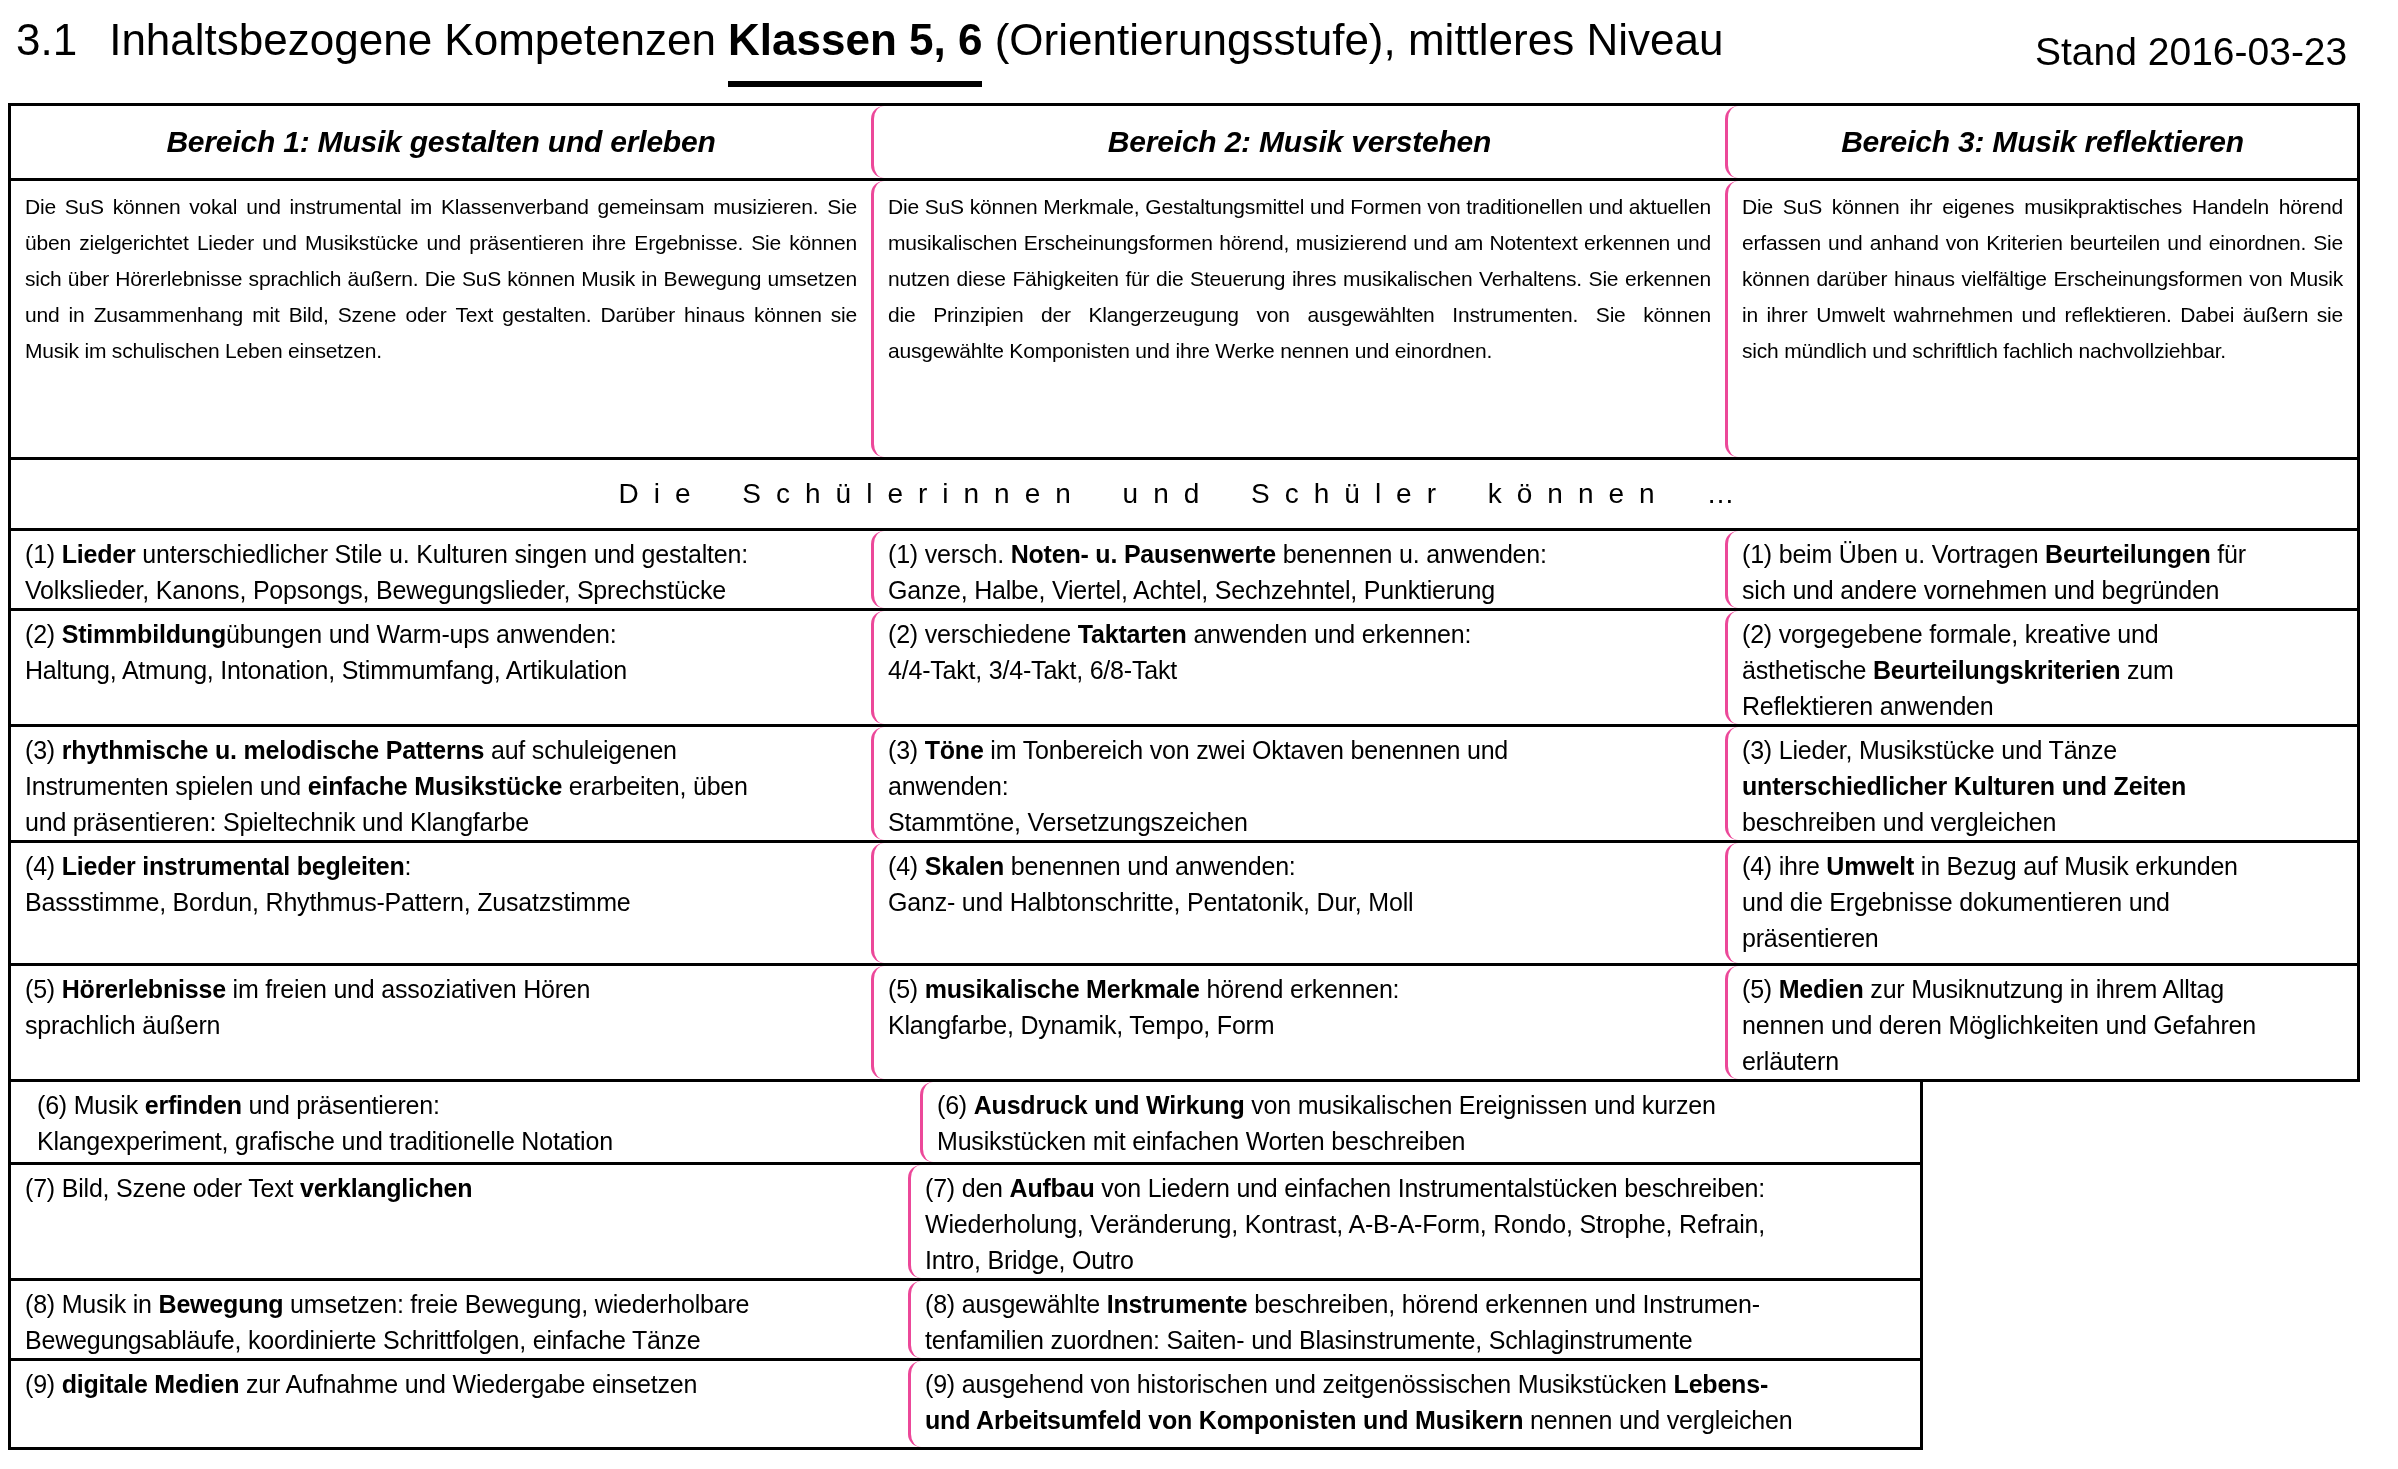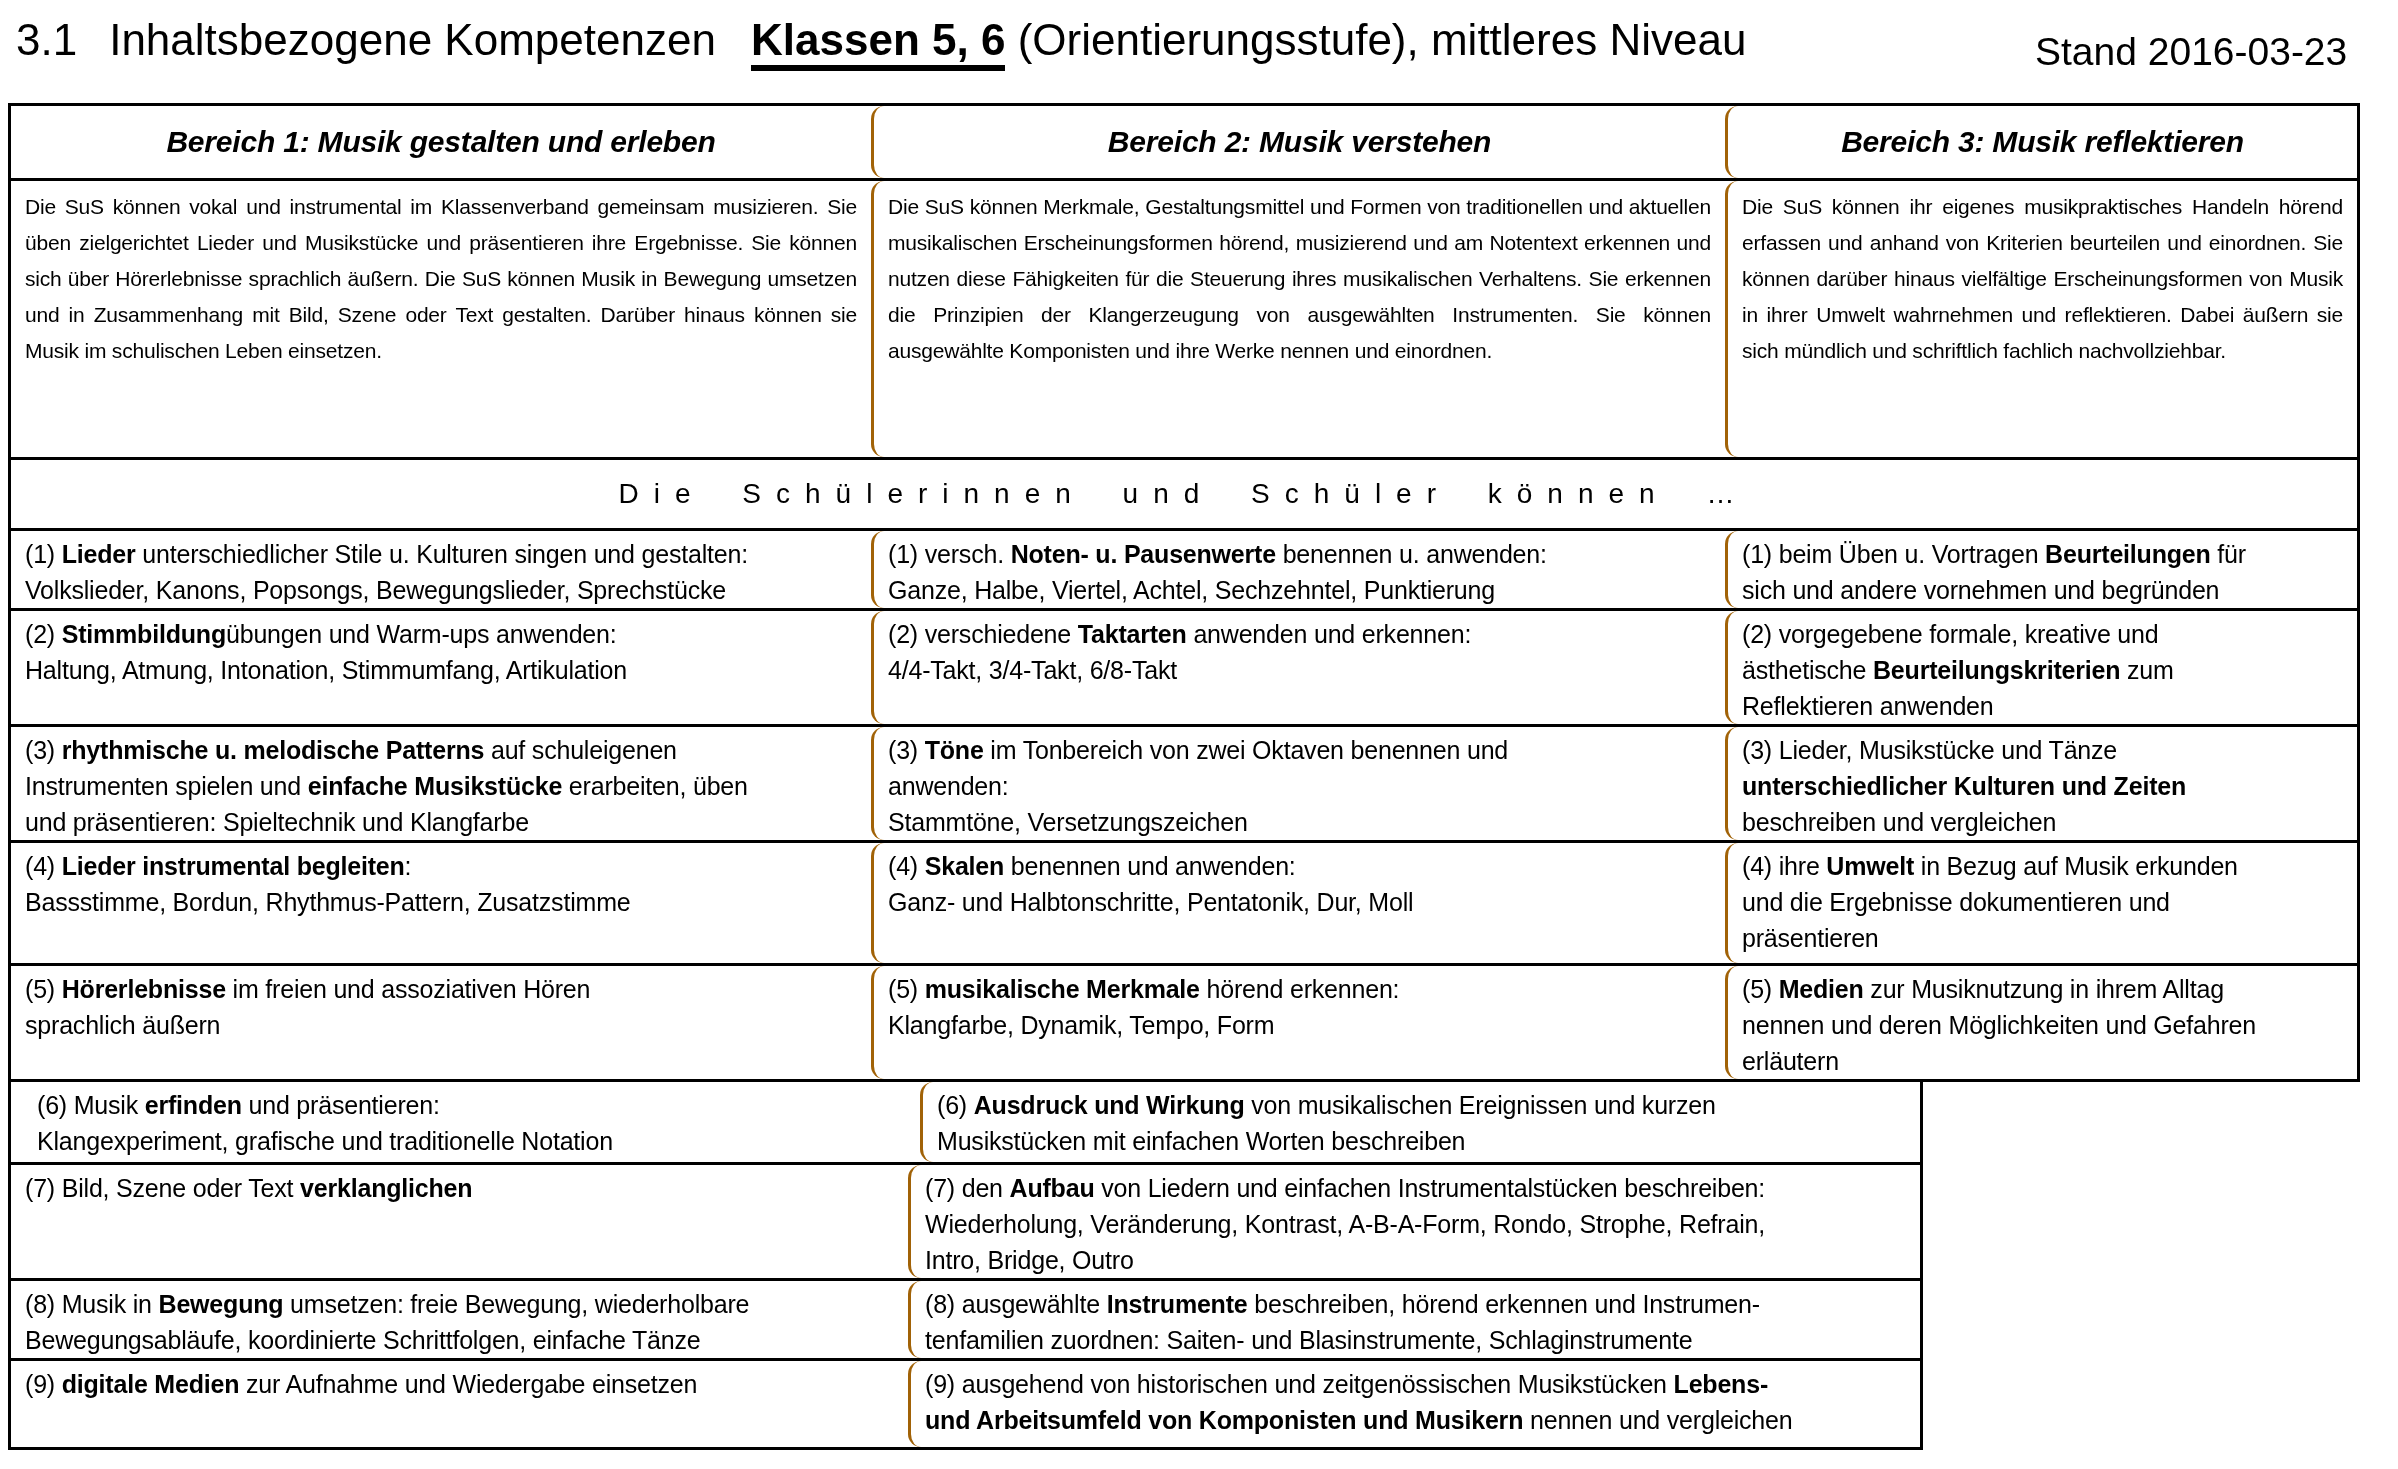--- a/index.html
+++ b/index.html
@@ -12,21 +12,21 @@
     font-family:"Liberation Sans", sans-serif;
     overflow:hidden;
   }
   
   .titlebar{position:relative;height:103px;}
   .doc-title{
     position:absolute;left:16px;top:14px;
     font-size:44px;line-height:52px;white-space:nowrap;
   }
   .title-num{display:inline-block;margin-right:32px;}
-  .title-emph{font-weight:bold;border-bottom:6px solid #000;padding-bottom:1px;margin-left:23px;}
+  .title-emph{font-weight:bold;border-bottom:6px solid #000;padding-bottom:17px;}
   .stand{position:absolute;left:2035px;top:30px;font-size:39px;white-space:nowrap;}
   
   .tbl{
     margin-left:8px;
     width:2352px;
     border:3px solid #000;
     box-sizing:border-box;
     background:#fff;
   }
   .tbl2{
@@ -40,21 +40,21 @@
   .row{display:flex;align-items:stretch;}
   .row + .row{border-top:3px solid #000;}
   .cell{
     box-sizing:border-box;
     padding:5px 14px 0 14px;
     font-size:25px;
     line-height:36px;
     letter-spacing:-0.2px;
     border-radius:13px;
   }
-  .cell + .cell{border-left:3px solid #a16207;}
+  .cell + .cell{border-left:3px solid #ec4899;}
   .c1{flex:0 0 860px;width:860px;}
   .c2{flex:0 0 854px;width:854px;}
   .c3{flex:0 0 632px;width:632px;}
   .d1{flex:0 0 897px;width:897px;}
   .d2{flex:0 0 1012px;width:1012px;}
   
   .hdr{min-height:72px;}
   .hdr .cell{
     display:flex;align-items:center;justify-content:center;
     font-weight:bold;font-style:italic;

